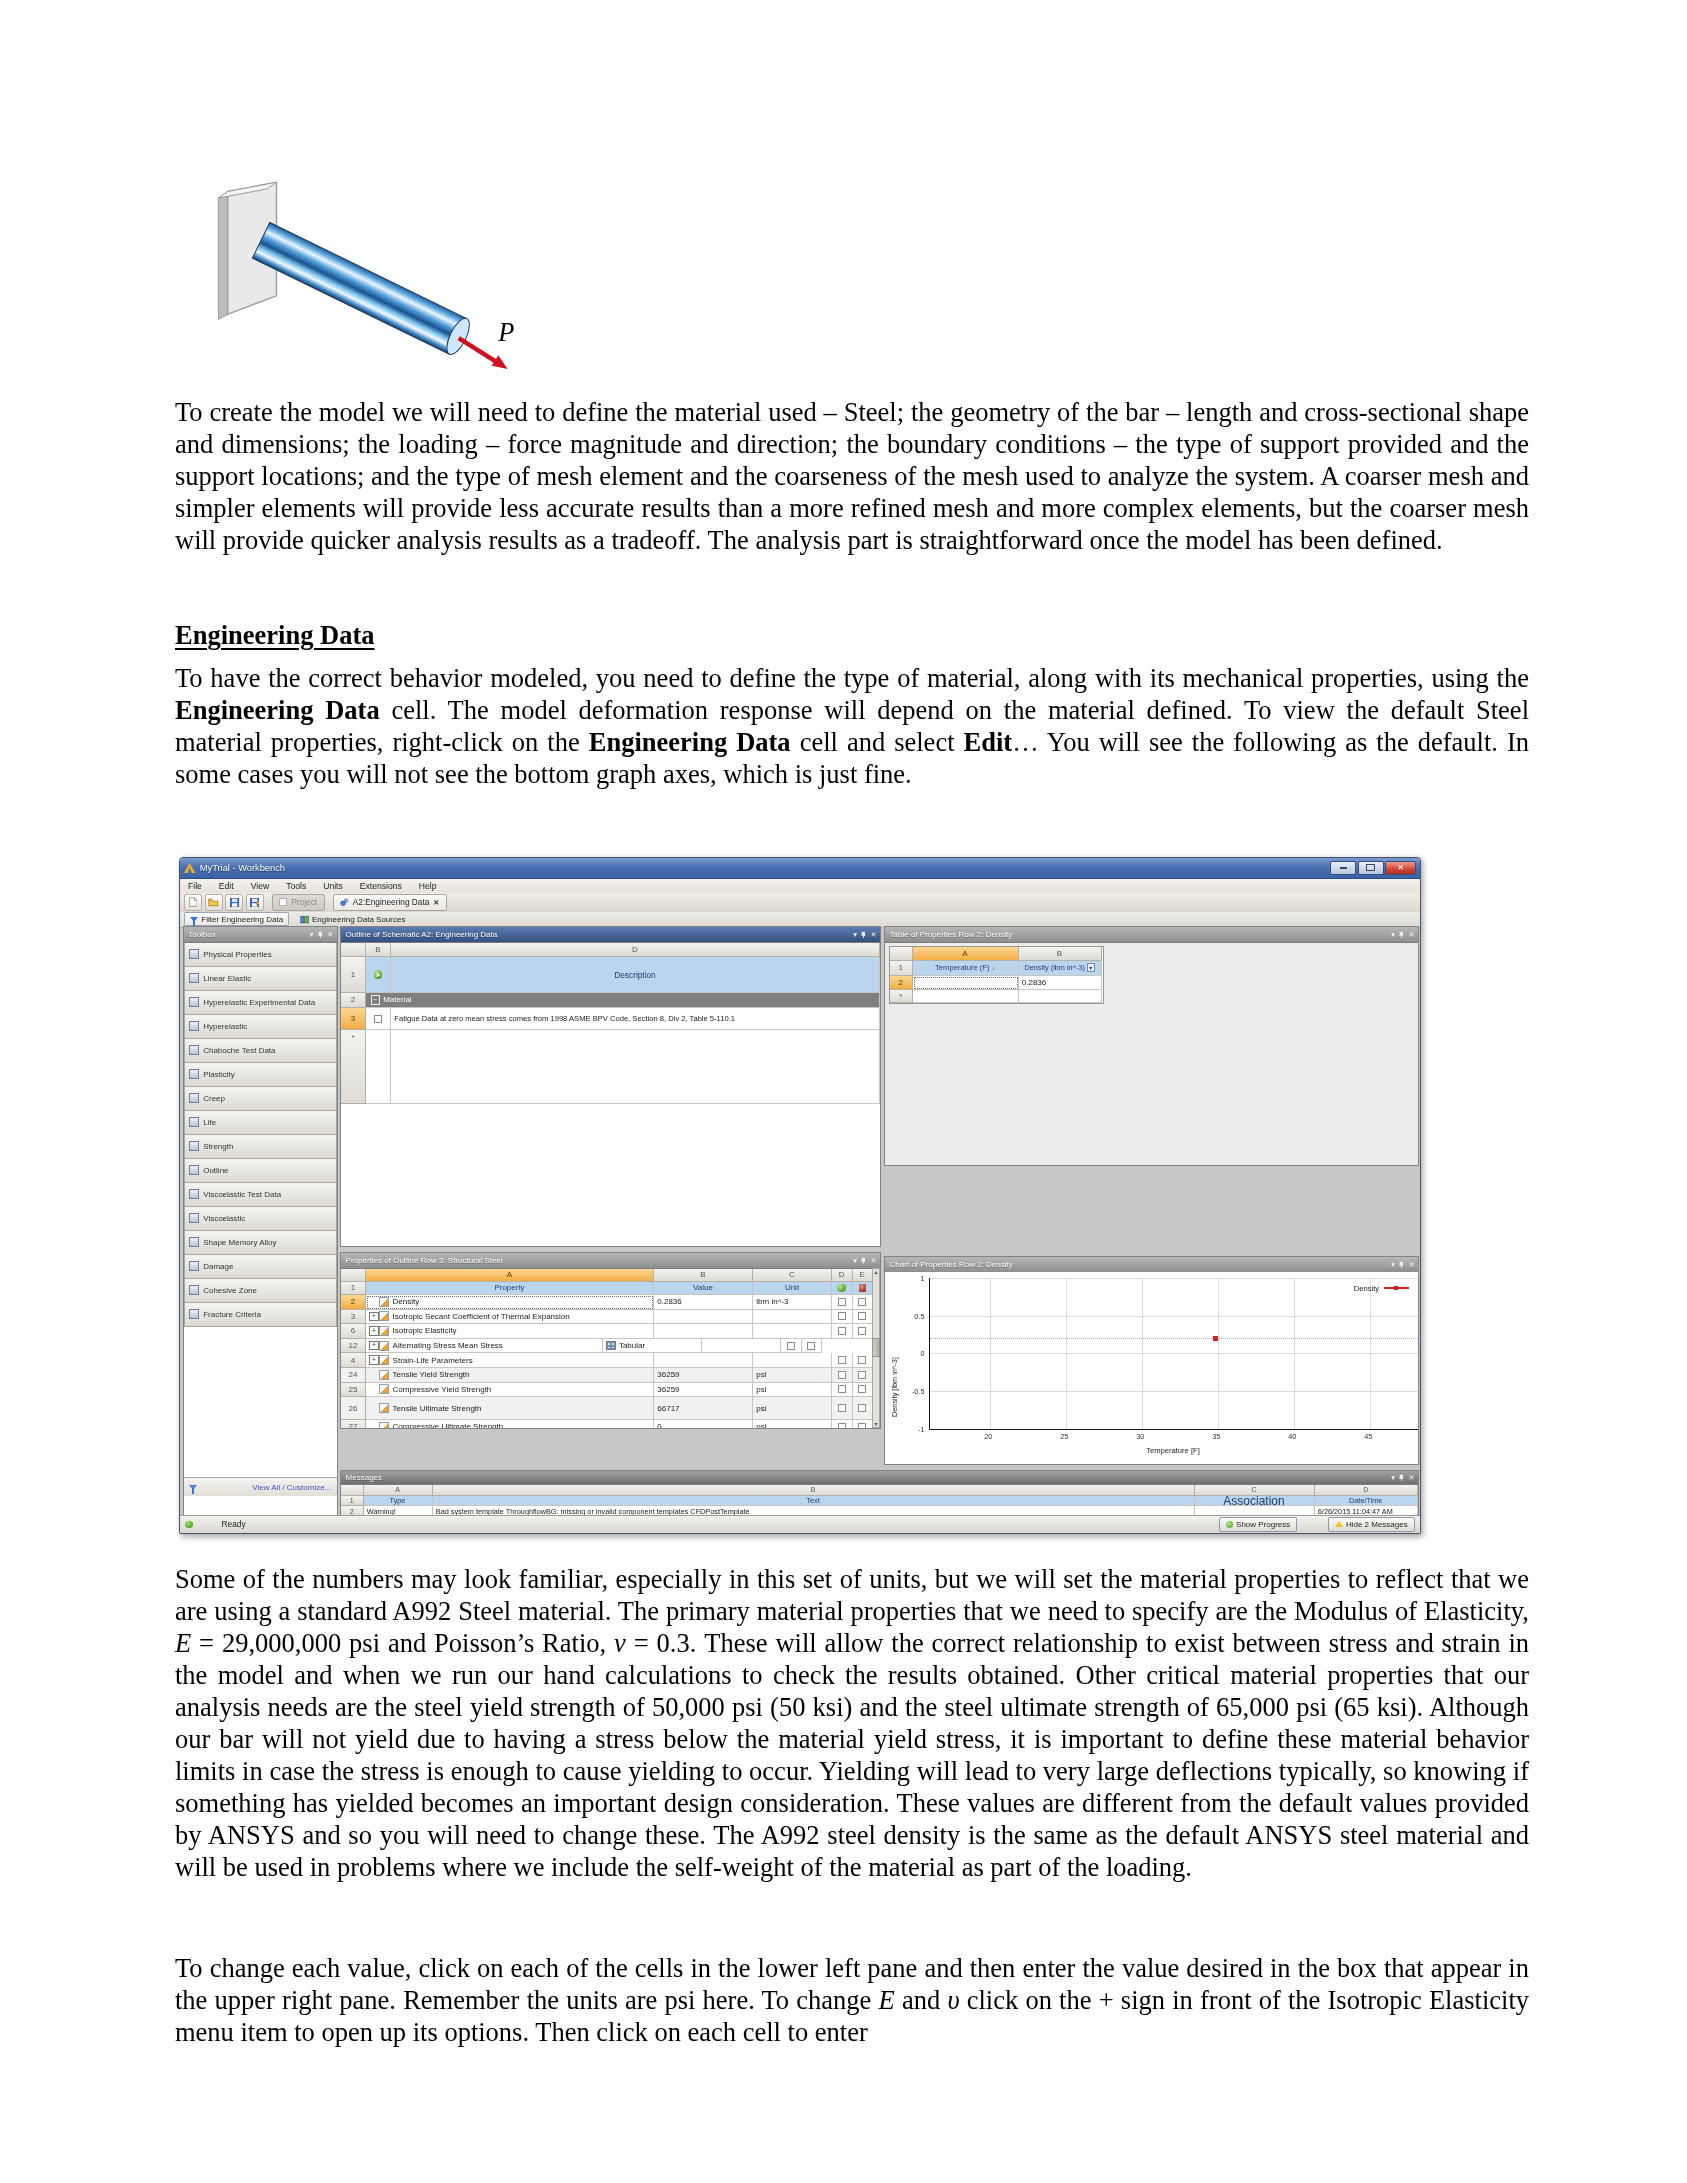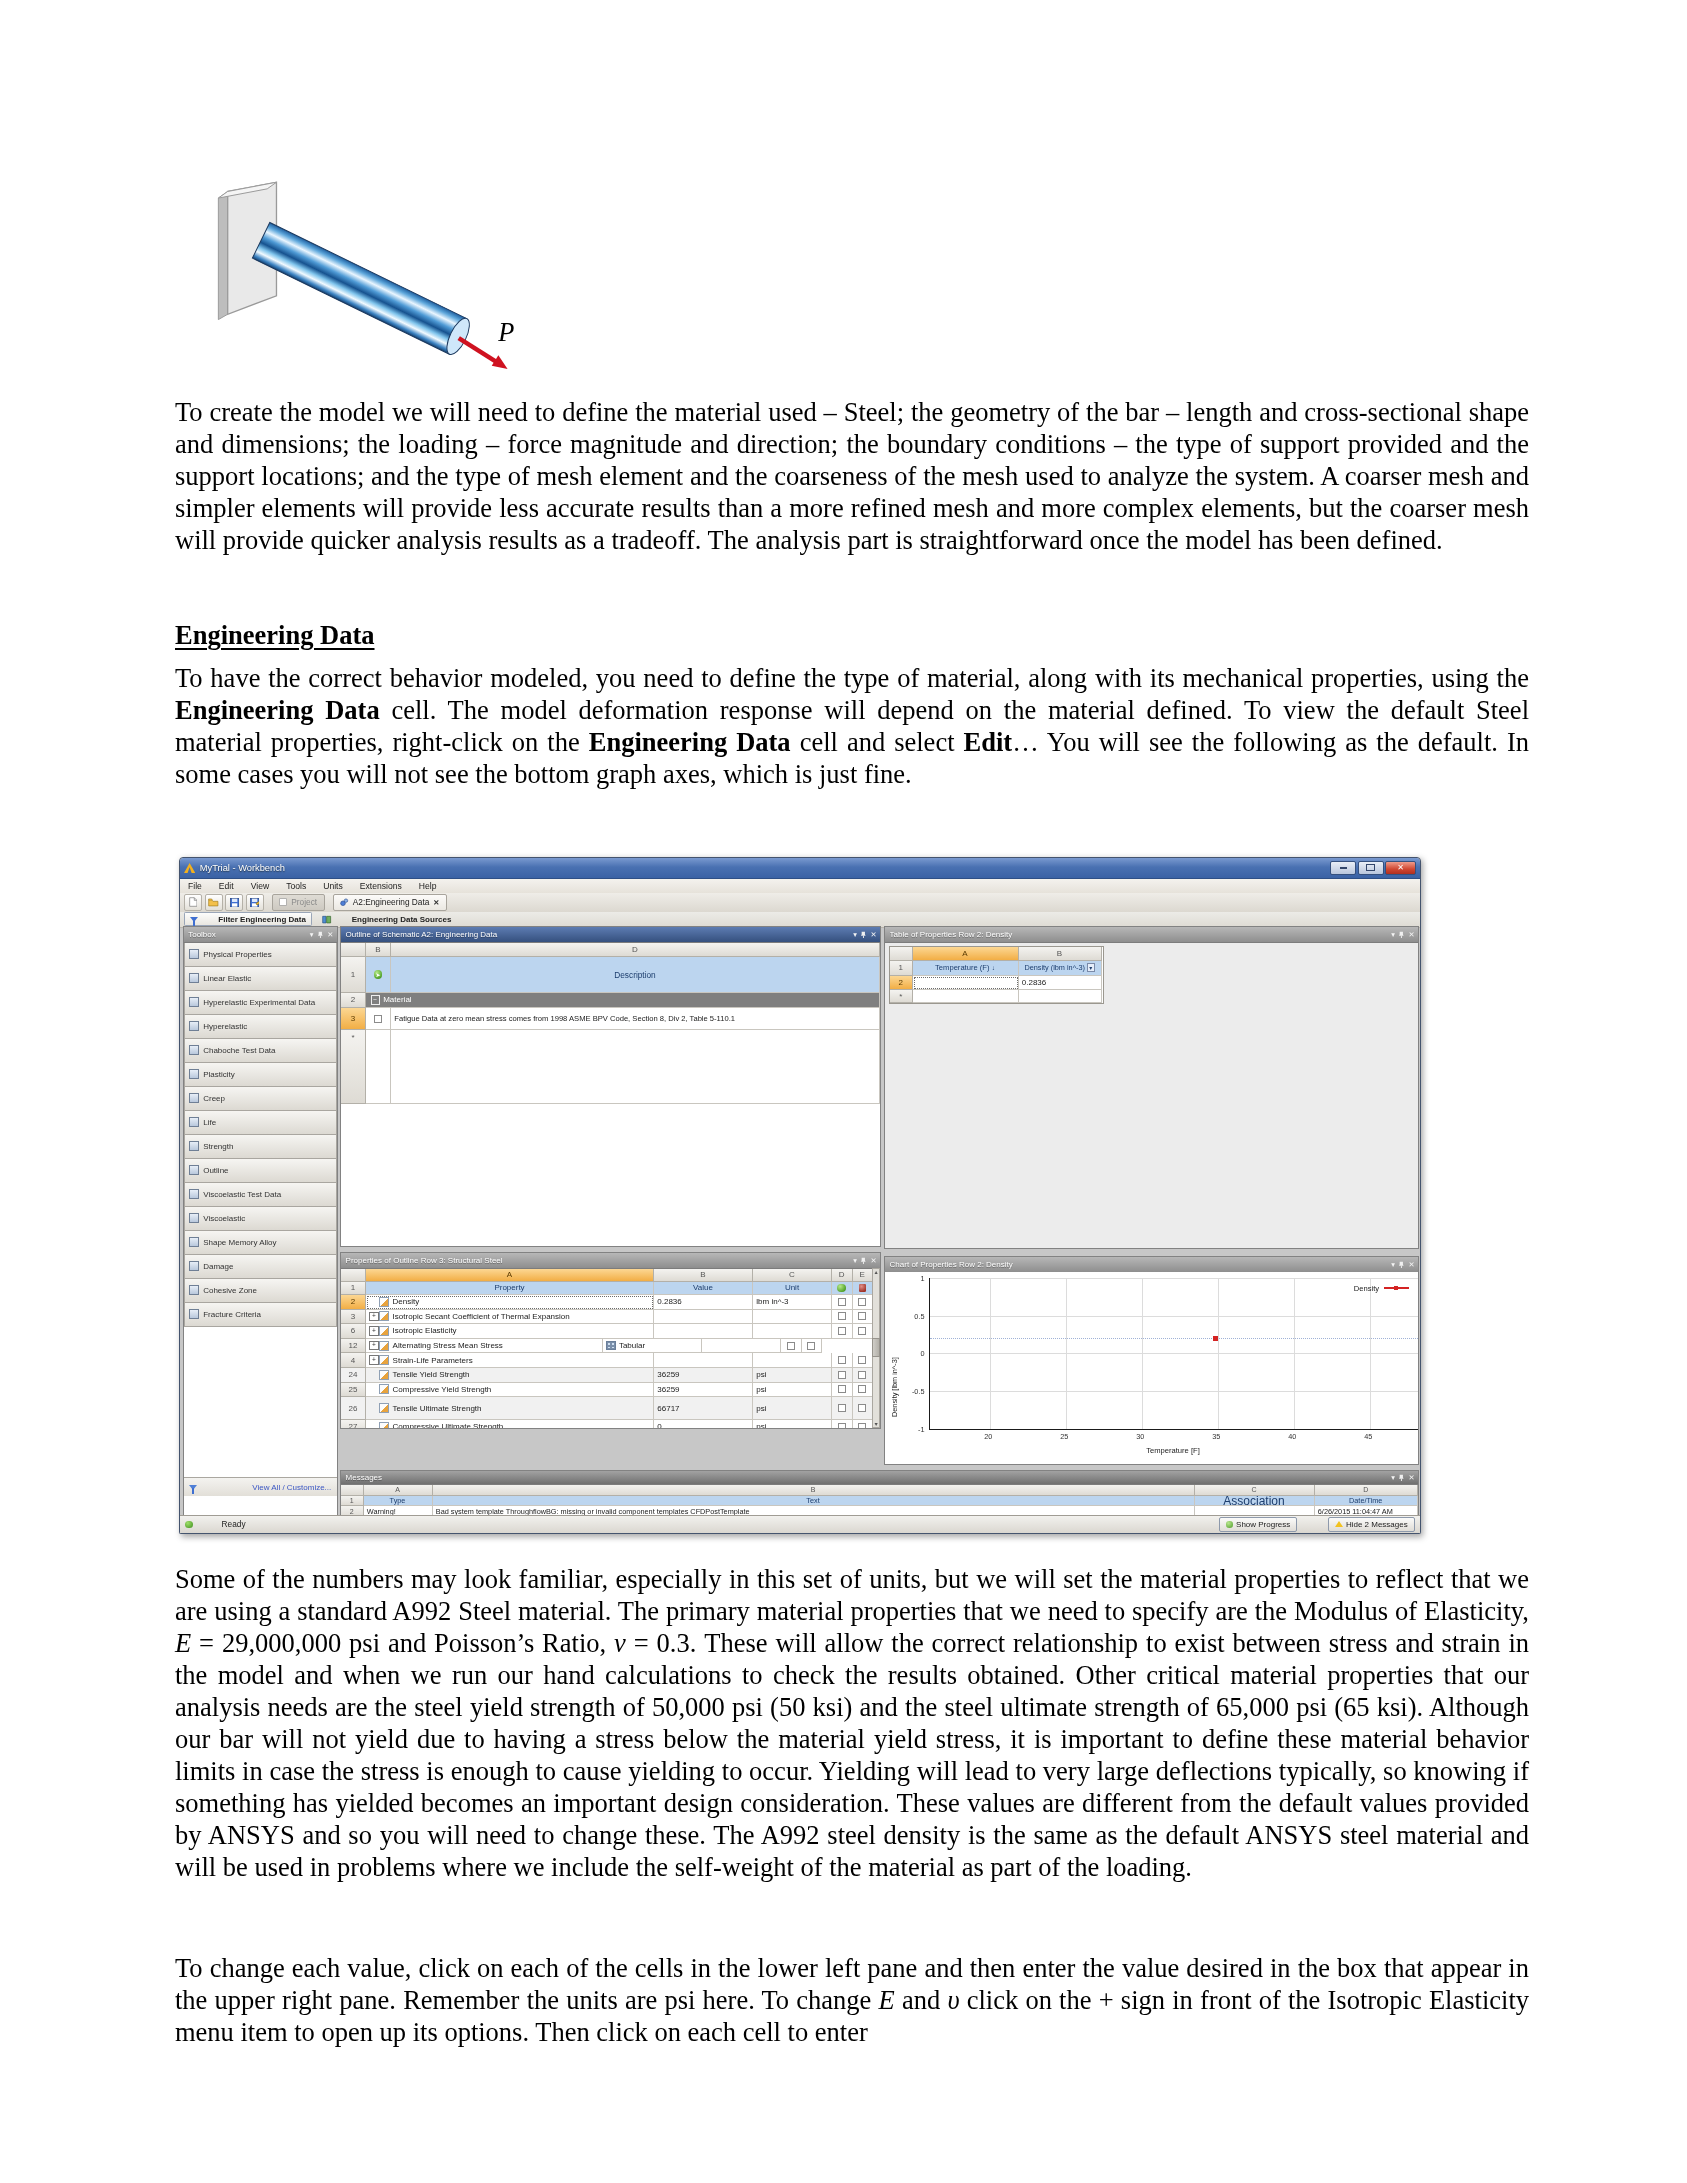--- a/index.html
+++ b/index.html
@@ -28,22 +28,22 @@
   .toolbar{position:absolute;left:0;top:35px;right:0;height:18.5px;background:linear-gradient(#efede8,#dcd8d0);
       display:flex;align-items:center;padding:0 4px;gap:2.6px;border-bottom:0.7px solid #c0bcb4;}
   .tbtn{width:16px;height:14.6px;border:0.7px solid #b5b1a8;border-radius:2px;background:linear-gradient(#ffffff,#e3e0d8);
       display:flex;align-items:center;justify-content:center;}
   .tab{height:14.6px;display:flex;align-items:center;gap:4px;padding:0 6.6px;font-size:8.3px;border:0.7px solid #a8a49c;
       border-radius:2px;background:linear-gradient(#dfdcd5,#cdc9c1);color:#8a8a8a;margin-left:5.3px;}
   .tab.active{background:linear-gradient(#fcfbf9,#ebe8e2);color:#222;}
   .tab .x{color:#333;font-size:7.3px;font-weight:bold;}
   .filterrow{position:absolute;left:0;top:54px;right:0;height:14.6px;background:linear-gradient(#ecebe7,#dedbd3);
       display:flex;align-items:center;padding:0 4px;gap:4px;border-bottom:0.7px solid #b9b5ad;}
-  .fbtn{height:12px;display:flex;align-items:center;gap:20px;padding:0 5.3px;font-size:8px;color:#222;
-      border:0.7px solid #9aa6b8;border-radius:1.3px;background:linear-gradient(#fdfdfc,#e9e7e1);font-weight:bold;}
+  .fbtn{height:12px;display:flex;align-items:center;gap:3px;padding:0 5.3px;font-size:8px;color:#222;
+      border:0.7px solid #9aa6b8;border-radius:1.3px;background:linear-gradient(#fdfdfc,#e9e7e1);}
   .fbtn.flat{border-color:transparent;background:transparent;}
   .statusbar{position:absolute;left:0;right:0;bottom:0;height:18.5px;background:linear-gradient(#f2f1ee,#dad7d0);
       border-top:0.7px solid #a09c94;display:flex;align-items:center;padding:0 5.3px;font-size:8.3px;color:#222;box-sizing:border-box;gap:25px;}
   .sbbtn{height:13.2px;display:flex;align-items:center;gap:3.3px;padding:0 6px;font-size:8px;border:0.7px solid #8d99ab;
       border-radius:2px;background:linear-gradient(#fbfbfa,#dfdcd6);margin-left:5.3px;}
   
   .pane{position:absolute;background:#ececec;border:0.7px solid #828282;box-sizing:border-box;overflow:hidden;}
   .phd{height:14.6px;display:flex;align-items:center;padding:0 3.3px 0 4.6px;font-size:8px;color:#fff;
       background:linear-gradient(#b7b7b7,#8e8e8e);border-bottom:0.7px solid #7c7c7c;white-space:nowrap;}
   .phd.navy{background:linear-gradient(#5d7cb2,#35507e);}
@@ -554,21 +554,21 @@
             <span class="cb"></span>
           </div>
       </div>
       <div class="scrollstrip" style="right:0;top:14.6px;bottom:0">
         <span>▲</span>
           <span class="thumb"></span>
           <span>▼</span>
       </div>
     </div>
 
-    <div class="pane" style="left:704px;top:68px;width:535px;height:323px">
+    <div class="pane" style="left:704px;top:68px;width:535px;height:240px">
       <div class="phd">
         <span class="ttl">Table of Properties Row 2: Density</span>
         <span class="pctl">
           <span>▾</span>
           <svg class="pin" width="4.6" height="7.3" viewBox="0 0 7 11">
               <path d="M1 1h5v4l1 2H0l1-2z" fill="#f0f0f0"></path>
               <rect x="3" y="7" width="1.4" height="4" fill="#f0f0f0"></rect>
             </svg>
           <span>✕</span>
         </span>

